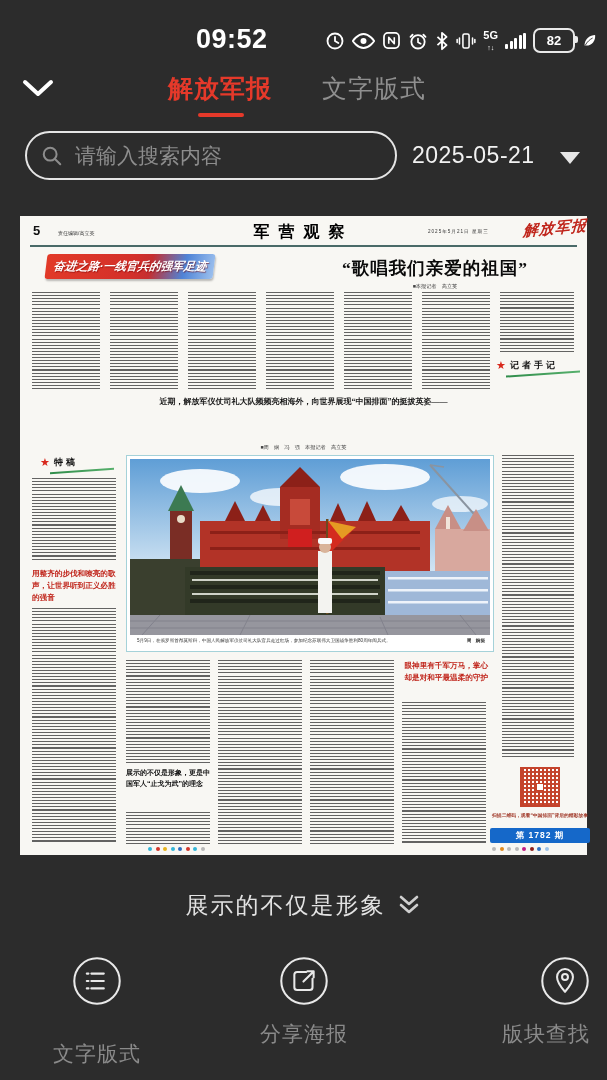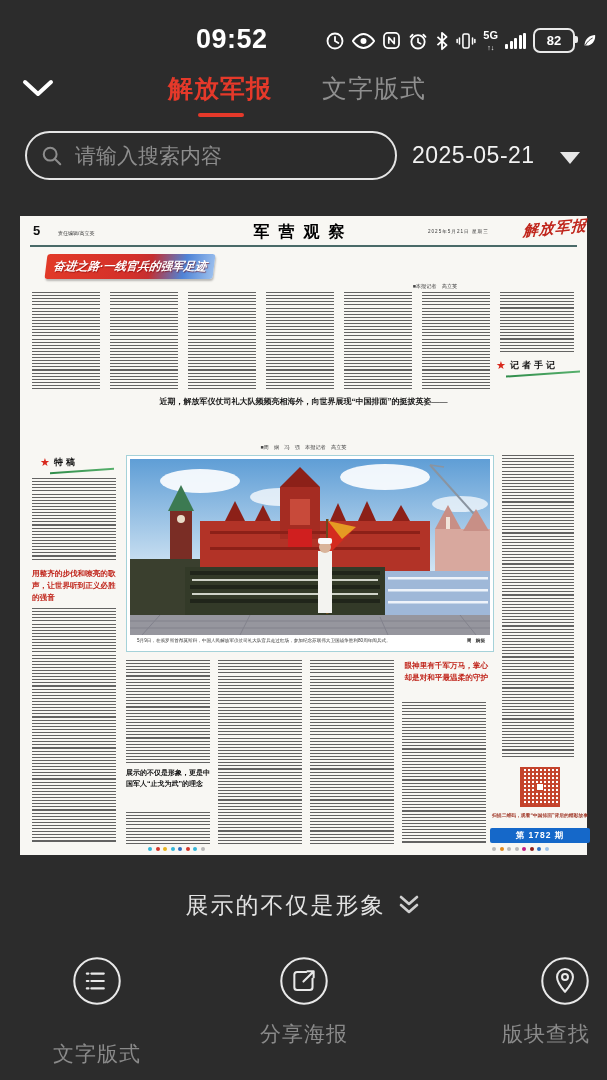--- a/index.html
+++ b/index.html
@@ -162,20 +162,21 @@
     <div class="editor">责任编辑/高立英</div>
     <div class="section">军营观察</div>
     <div class="pdate">2025年5月21日 星期三</div>
     <div class="masthead">解放军报</div>
     <div class="hrule"></div>
 
     <div class="banner">
         <span>奋进之路·一线官兵的强军足迹</span>
       </div>
 
+    <div class="a1title">“歌唱我们亲爱的祖国”</div>
     <div class="a1byline">■本报记者　高立英</div>
 
     <div class="tcol" style="left:12px;top:76px;width:68px;height:98px;"></div>
     <div class="tcol" style="left:90px;top:76px;width:68px;height:98px;"></div>
     <div class="tcol" style="left:168px;top:76px;width:68px;height:98px;"></div>
     <div class="tcol" style="left:246px;top:76px;width:68px;height:98px;"></div>
     <div class="tcol" style="left:324px;top:76px;width:68px;height:98px;"></div>
     <div class="tcol" style="left:402px;top:76px;width:68px;height:98px;"></div>
     <div class="tcol" style="left:480px;top:76px;width:74px;height:60px;"></div>
 

